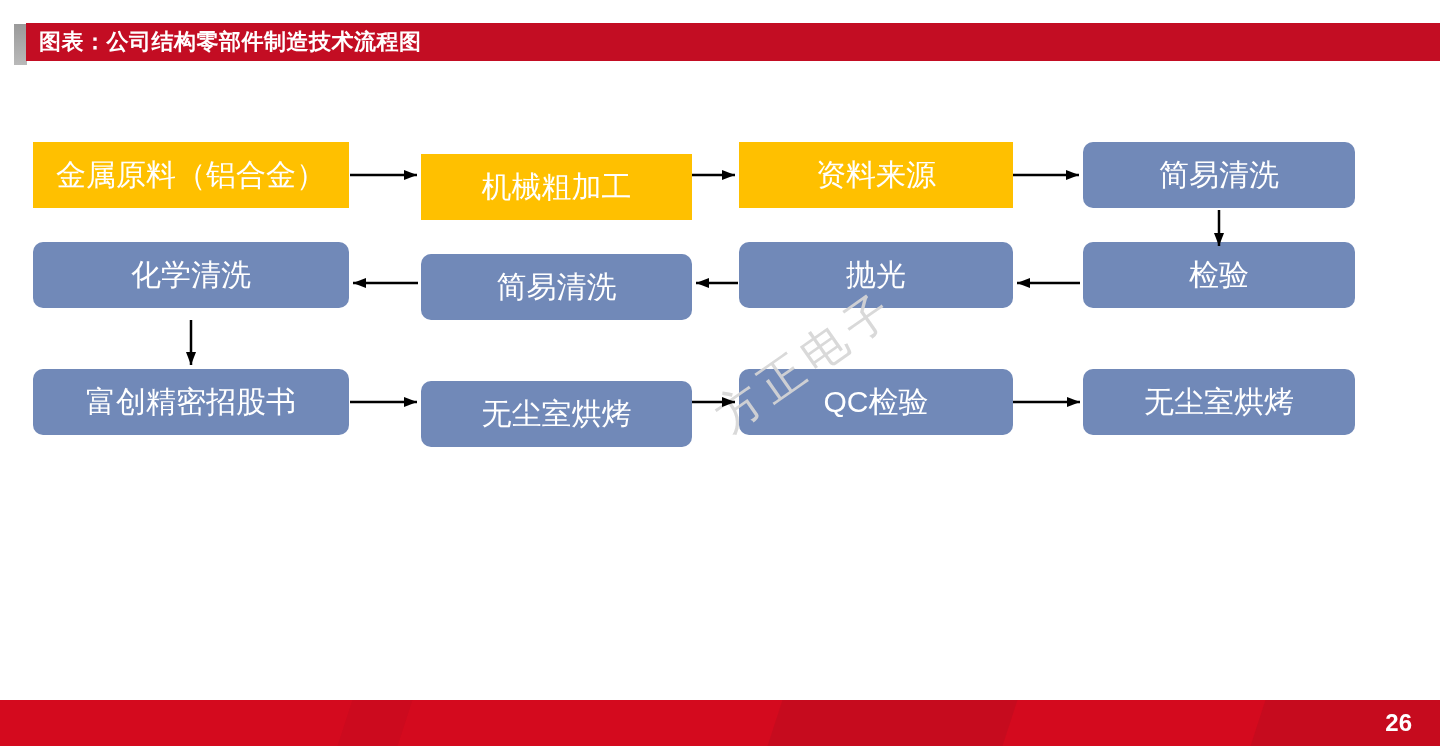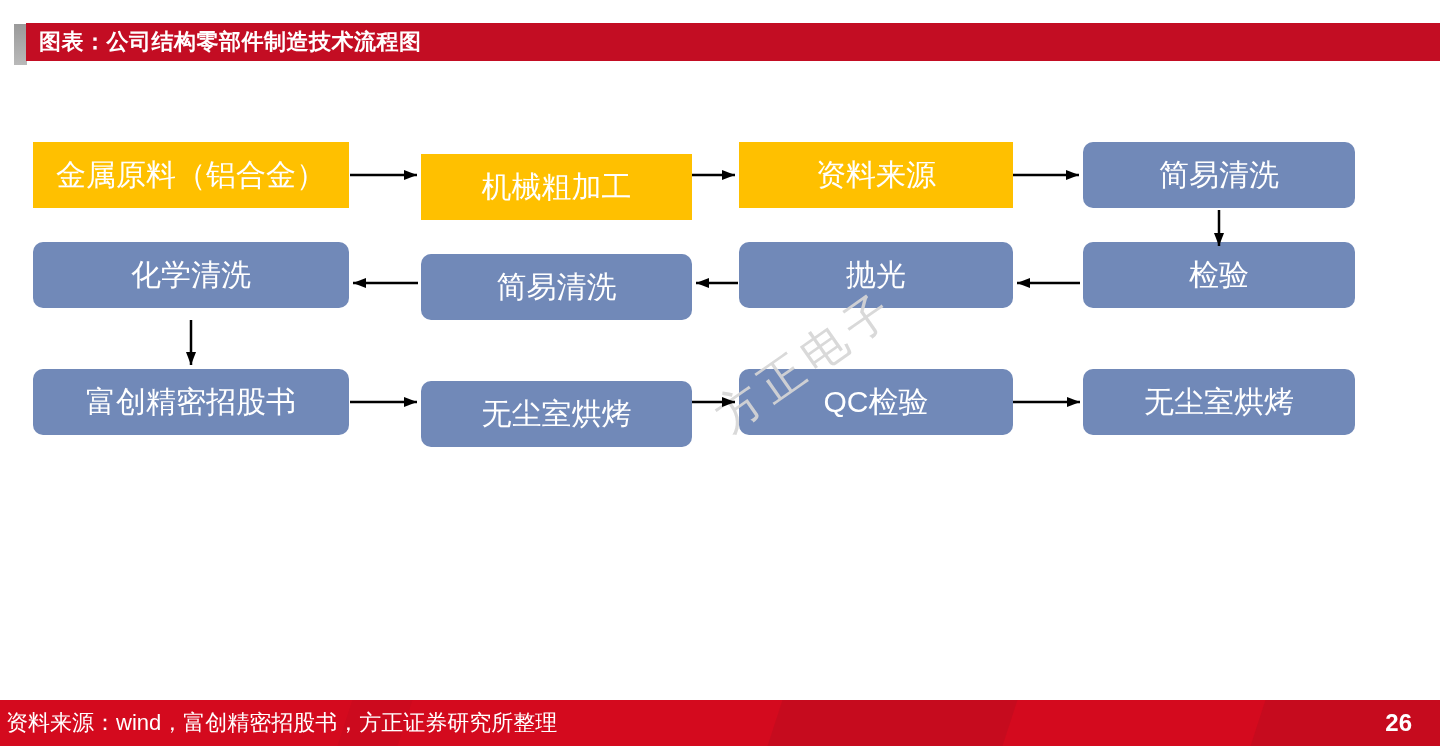--- a/index.html
+++ b/index.html
@@ -112,15 +112,14 @@
   <line class="arrow" x1="191" y1="320" x2="191" y2="365" marker-end="url(#ah)"></line>
   <line class="arrow" x1="350" y1="402" x2="417" y2="402" marker-end="url(#ah)"></line>
   <line class="arrow" x1="692" y1="402" x2="735" y2="402" marker-end="url(#ah)"></line>
   <line class="arrow" x1="1013" y1="402" x2="1080" y2="402" marker-end="url(#ah)"></line>
 </svg>
 
 <div class="footer-bar">
   <div class="footer-deco3"></div>
   <div class="footer-deco1"></div>
   <div class="footer-deco2"></div>
-  <div class="footer-source">资料来源：wind，富创精密招股书，方正证券研究所整理</div>
   <div class="footer-page">26</div>
 </div>
 
 </body></html>

